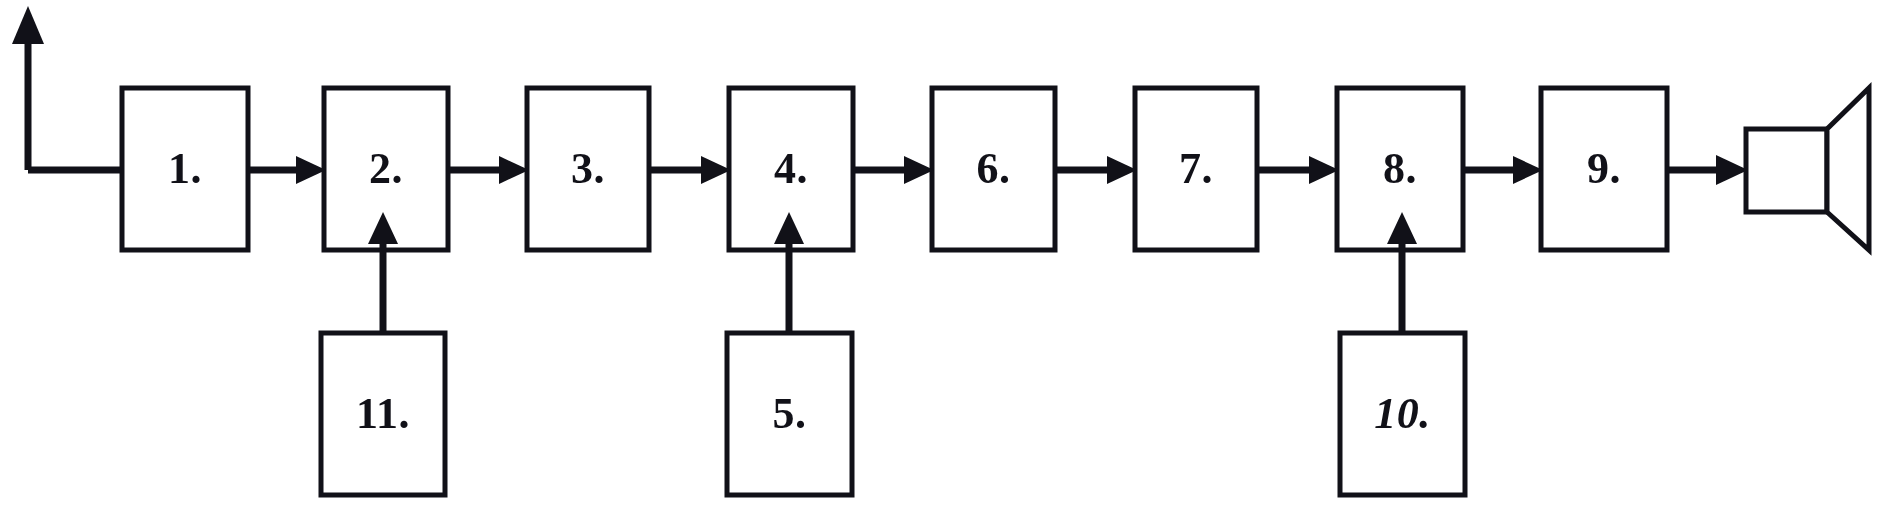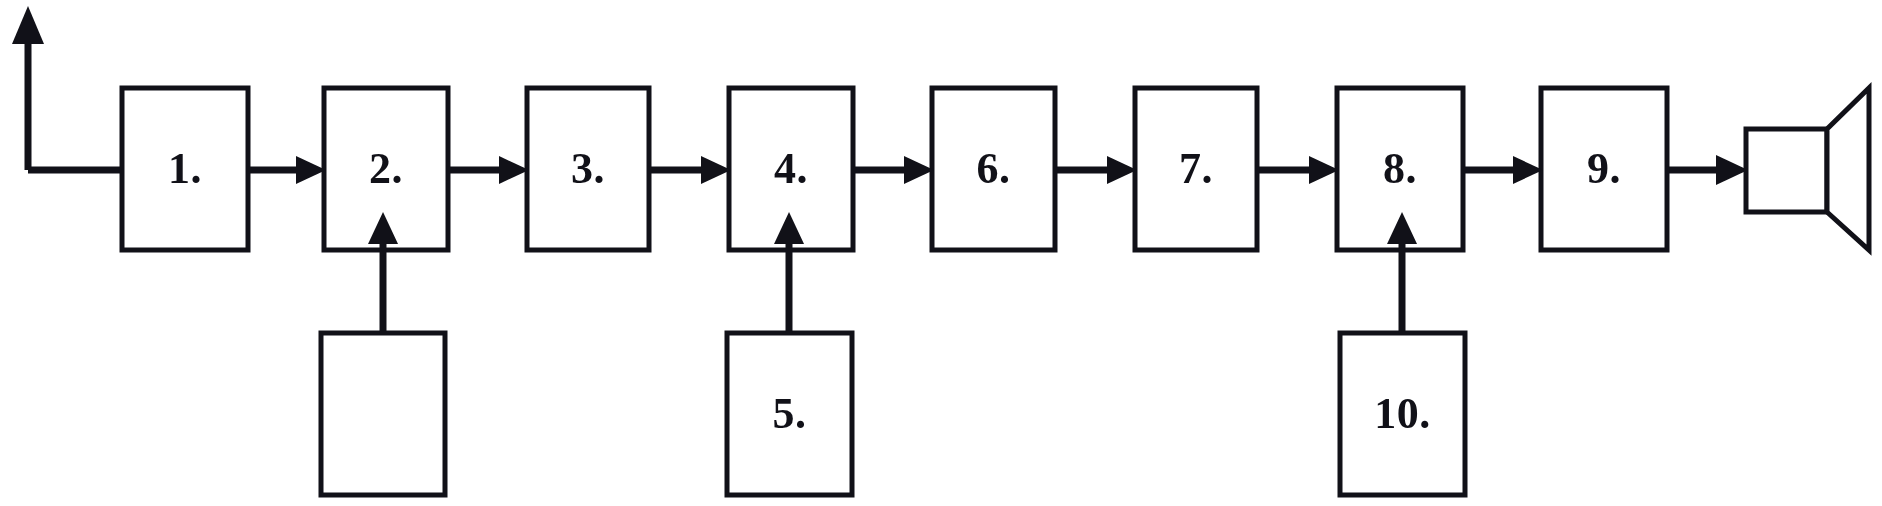--- a/index.html
+++ b/index.html
@@ -128,16 +128,17 @@
 
   <div class="block-label top-row" style="left:122px; top:88px; width:126px;">1.</div>
   <div class="block-label top-row" style="left:324px; top:88px; width:124px;">2.</div>
   <div class="block-label top-row" style="left:527px; top:88px; width:122px;">3.</div>
   <div class="block-label top-row" style="left:729px; top:88px; width:124px;">4.</div>
   <div class="block-label top-row" style="left:932px; top:88px; width:123px;">6.</div>
   <div class="block-label top-row" style="left:1135px; top:88px; width:122px;">7.</div>
   <div class="block-label top-row" style="left:1337px; top:88px; width:126px;">8.</div>
   <div class="block-label top-row" style="left:1541px; top:88px; width:126px;">9.</div>
 
+  <div class="block-label bottom-row" style="left:321px; top:333px; width:124px;">11.</div>
   <div class="block-label bottom-row" style="left:727px; top:333px; width:125px;">5.</div>
-  <div class="block-label bottom-row" style="left:1340px; top:333px; width:125px;">10.</div>
+  <div class="block-label bottom-row" style="left:1340px; top:333px; width:125px;font-style:italic;">10.</div>
 
 </div>
 
 </body></html>

